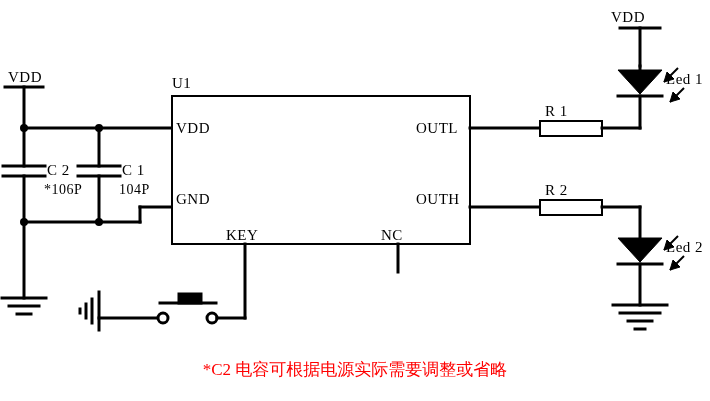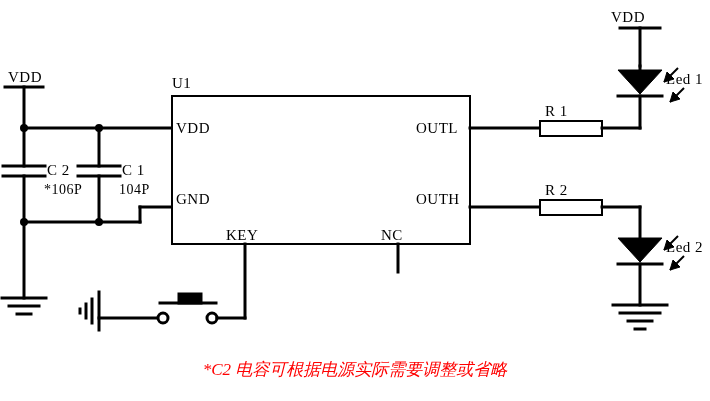--- a/index.html
+++ b/index.html
@@ -68,21 +68,20 @@
   .note-text {
     position: absolute;
     left: 0;
     top: 358px;
     width: 710px;
     text-align: center;
     font-family: "Liberation Serif", "DejaVu Serif", serif;
     font-size: 17px;
     color: #ff0000;
     white-space: nowrap;
-    font-style: italic;
   }
 </style>
 </head>
 <body>
 
 <div id="schematic-root">
 
   <svg id="circuit" viewBox="0 0 710 401">
 
     <g>

